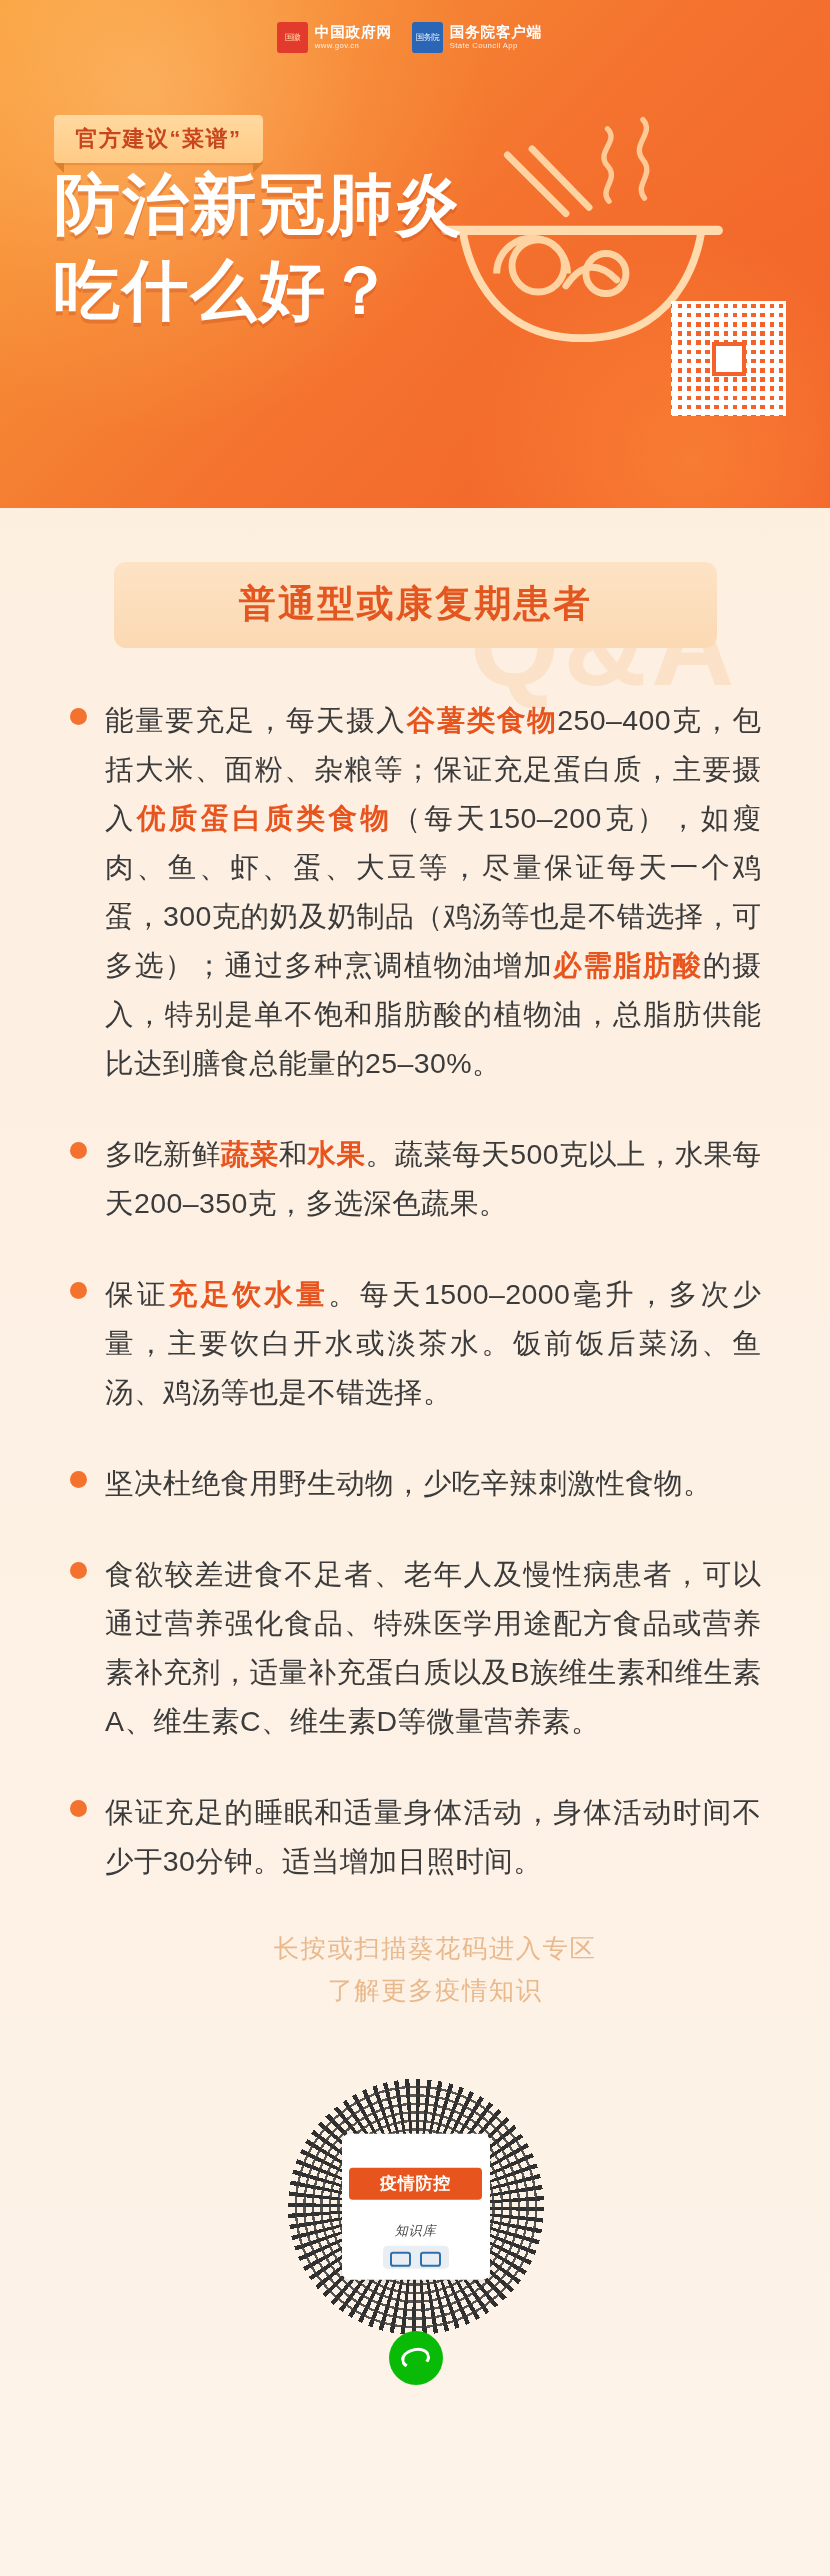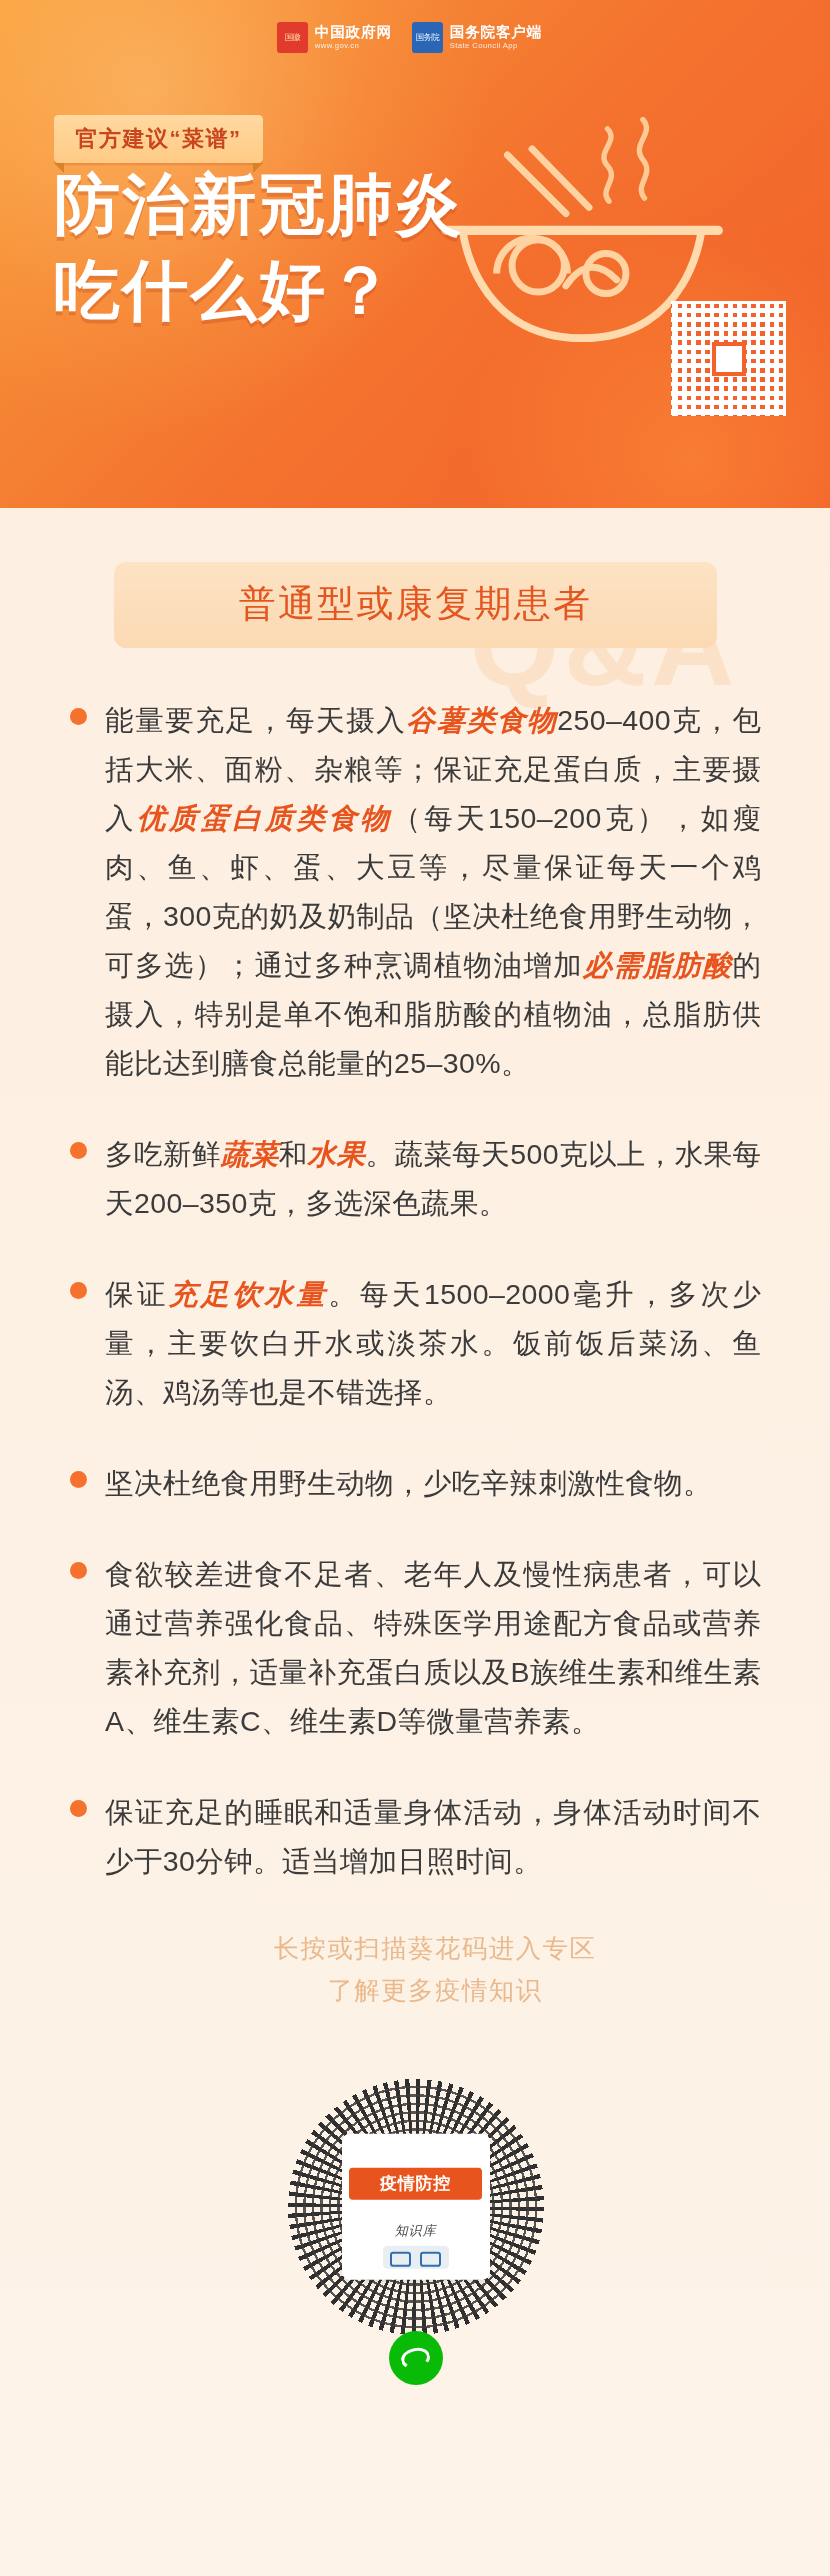--- a/index.html
+++ b/index.html
@@ -155,21 +155,21 @@
     position: relative;
     z-index: 3;
     margin: 54px auto 0 auto;
     width: 603px;
     text-align: center;
     background: linear-gradient(180deg, #fde3c4 0%, #fbd9b3 100%);
     border-radius: 12.3px;
     padding: 17px 0 18.5px 0;
     color: #e3561f;
     font-size: 37px;
-    font-weight: normal;
+    font-weight: bold;
     letter-spacing: 2.3px;
   }
 
   .list {
     position: relative;
     z-index: 3;
     margin: 48px auto 0 auto;
     width: 692px;
   }
   .item {
@@ -188,21 +188,20 @@
     flex: 1 1 auto;
     color: #3b3b3b;
     font-size: 28.5px;
     line-height: 1.72;
     letter-spacing: 0.4px;
     text-align: justify;
   }
   .hl {
     color: #e8541d;
     font-weight: bold;
-    font-style: italic;
   }
 
   
   .footer {
     position: relative;
     z-index: 3;
     margin-top: 28px;
     text-align: center;
     padding-bottom: 46px;
   }
@@ -362,21 +361,21 @@
 
   <div class="body-wrap">
     <div class="qa-watermark">Q&amp;A</div>
 
     <div class="section-title">普通型或康复期患者</div>
 
     <div class="list">
 
       <div class="item">
         <div class="bullet"></div>
-        <div class="item-text"><span>能量要充足，每天摄入</span><span class="hl">谷薯类食物</span><span>250–400克，包括大米、面粉、杂粮等；保证充足蛋白质，主要摄入</span><span class="hl">优质蛋白质类食物</span><span>（每天150–200克），如瘦肉、鱼、虾、蛋、大豆等，尽量保证每天一个鸡蛋，300克的奶及奶制品（坚决杜绝食用野生动物，可多选）；通过多种烹调植物油增加</span><span class="hl">必需脂肪酸</span><span>的摄入，特别是单不饱和脂肪酸的植物油，总脂肪供能比达到膳食总能量的25–30%。</span></div>
+        <div class="item-text"><span>能量要充足，每天摄入</span><span class="hl">谷薯类食物</span><span>250–400克，包括大米、面粉、杂粮等；保证充足蛋白质，主要摄入</span><span class="hl">优质蛋白质类食物</span><span>（每天150–200克），如瘦肉、鱼、虾、蛋、大豆等，尽量保证每天一个鸡蛋，300克的奶及奶制品（鸡汤等也是不错选择，可多选）；通过多种烹调植物油增加</span><span class="hl">必需脂肪酸</span><span>的摄入，特别是单不饱和脂肪酸的植物油，总脂肪供能比达到膳食总能量的25–30%。</span></div>
       </div>
 
       <div class="item">
         <div class="bullet"></div>
         <div class="item-text"><span>多吃新鲜</span><span class="hl">蔬菜</span><span>和</span><span class="hl">水果</span><span>。蔬菜每天500克以上，水果每天200–350克，多选深色蔬果。</span></div>
       </div>
 
       <div class="item">
         <div class="bullet"></div>
         <div class="item-text"><span>保证</span><span class="hl">充足饮水量</span><span>。每天1500–2000毫升，多次少量，主要饮白开水或淡茶水。饭前饭后菜汤、鱼汤、鸡汤等也是不错选择。</span></div>

